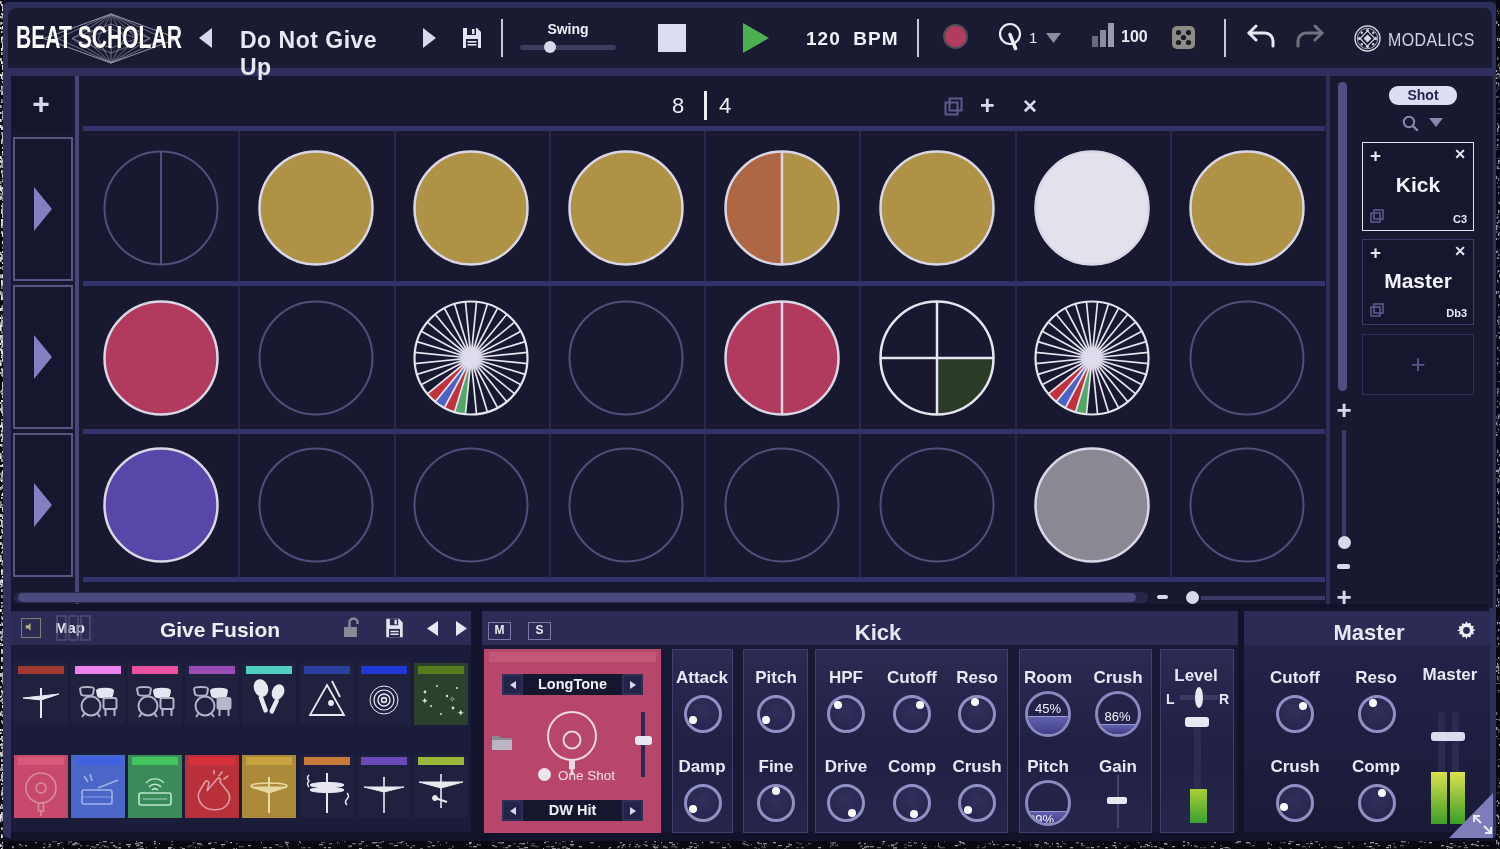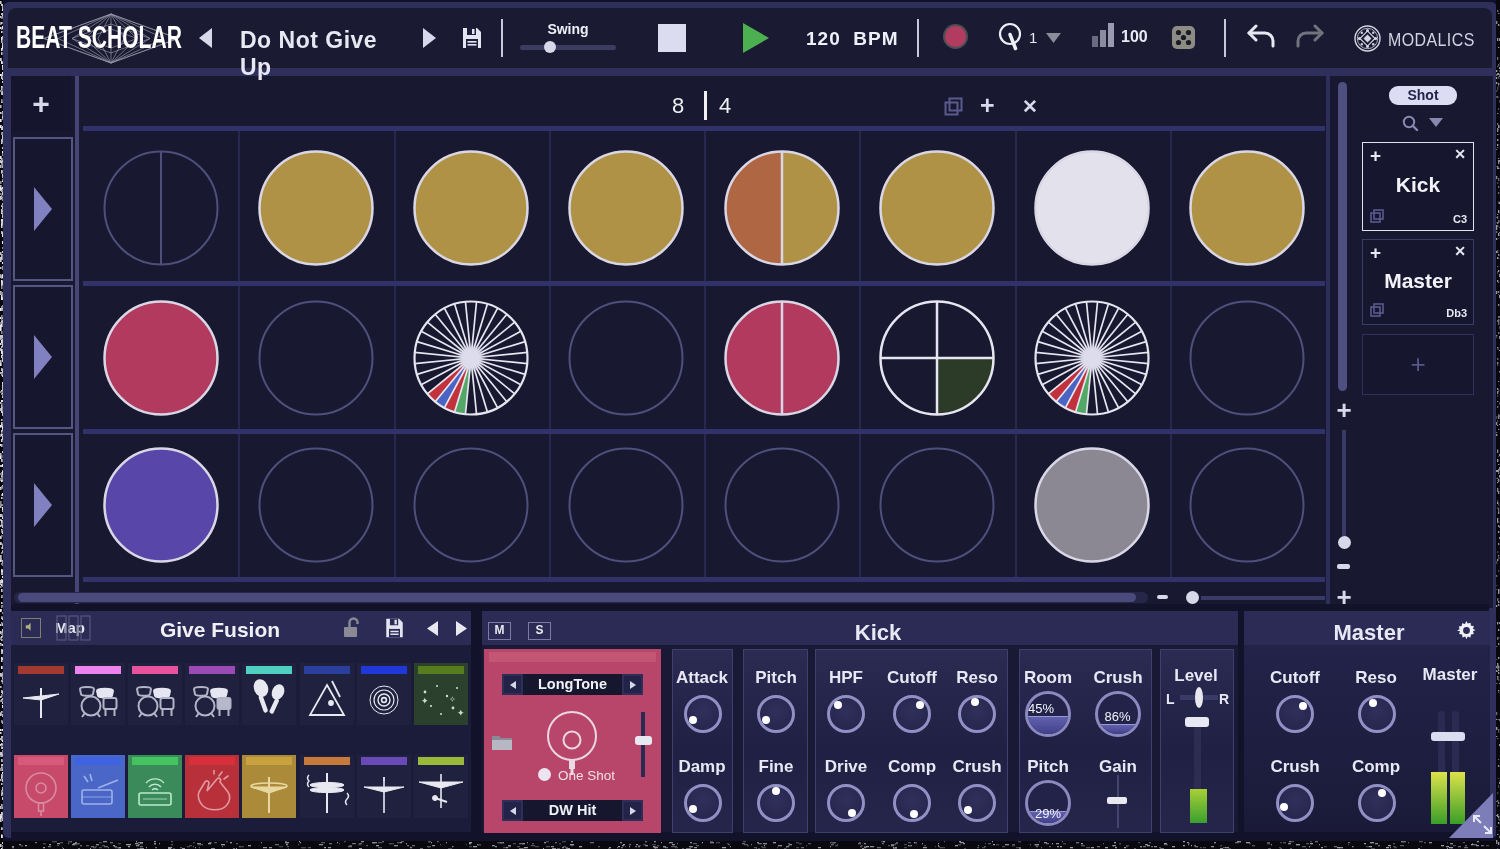--- a/index.html
+++ b/index.html
@@ -533,27 +533,27 @@
       <path d="M1 7 h20 v10 h-20 z" fill="#b8b8c4"></path>
     </svg><svg style="position:absolute;left:541px;top:710px" width="62" height="68" viewBox="0 0 62 68">
       <g stroke="#ead8e2" stroke-width="2" fill="none">
 <circle cx="31" cy="26" r="24"></circle>
         <circle cx="31" cy="30" r="8.5"></circle>
         <rect x="28" y="50" width="6" height="9" fill="#ead8e2" stroke="none"></rect>
         <rect x="29.5" y="59" width="3" height="6" fill="#ead8e2" stroke="none"></rect>
       </g>
     </svg><div style="position:absolute;left:641px;top:712px;width:4px;height:65px;background:#2a2a52"></div><div style="position:absolute;left:635px;top:736px;width:17px;height:9px;border-radius:3px;background:#e8e8f2"></div><div style="position:absolute;left:538px;top:768px;width:13px;height:13px;border-radius:50%;background:#ece4ee"></div><div style="position:absolute;left:558px;top:768px;color:#f2dfe8;font-size:13.5px">One Shot</div><div style="position:absolute;left:672px;top:649px;width:61px;height:184px;background:linear-gradient(#2b2b53,#202044 55%,#26264c);border:1px solid #40406e;box-sizing:border-box"></div><div style="position:absolute;left:743px;top:649px;width:65px;height:184px;background:linear-gradient(#2b2b53,#202044 55%,#26264c);border:1px solid #40406e;box-sizing:border-box"></div><div style="position:absolute;left:815px;top:649px;width:193px;height:184px;background:linear-gradient(#2b2b53,#202044 55%,#26264c);border:1px solid #40406e;box-sizing:border-box"></div><div style="position:absolute;left:1019px;top:649px;width:133px;height:184px;background:linear-gradient(#2b2b53,#202044 55%,#26264c);border:1px solid #40406e;box-sizing:border-box"></div><div style="position:absolute;left:1160px;top:649px;width:74px;height:184px;background:linear-gradient(#2b2b53,#202044 55%,#26264c);border:1px solid #40406e;box-sizing:border-box"></div><div style="position:absolute;left:642px;top:668px;width:120px;text-align:center;color:#e8e8f4;font-size:17px;font-weight:bold">Attack</div><div style="position:absolute;left:683.5px;top:694.5px;width:38px;height:38px;border-radius:50%;background:radial-gradient(circle at 50% 40%, #30305c, #23234a);border:3px solid #9090c4;box-sizing:border-box"></div><div style="position:absolute;left:689.1px;top:716.1px;width:8px;height:8px;border-radius:50%;background:#ffffff"></div><div style="position:absolute;left:642px;top:757px;width:120px;text-align:center;color:#e8e8f4;font-size:17px;font-weight:bold">Damp</div><div style="position:absolute;left:683.5px;top:783.8px;width:38px;height:38px;border-radius:50%;background:radial-gradient(circle at 50% 40%, #30305c, #23234a);border:3px solid #9090c4;box-sizing:border-box"></div><div style="position:absolute;left:689.1px;top:805.4px;width:8px;height:8px;border-radius:50%;background:#ffffff"></div><div style="position:absolute;left:716px;top:668px;width:120px;text-align:center;color:#e8e8f4;font-size:17px;font-weight:bold">Pitch</div><div style="position:absolute;left:756.5px;top:694.5px;width:38px;height:38px;border-radius:50%;background:radial-gradient(circle at 50% 40%, #30305c, #23234a);border:3px solid #9090c4;box-sizing:border-box"></div><div style="position:absolute;left:762.1px;top:716.1px;width:8px;height:8px;border-radius:50%;background:#ffffff"></div><div style="position:absolute;left:716px;top:757px;width:120px;text-align:center;color:#e8e8f4;font-size:17px;font-weight:bold">Fine</div><div style="position:absolute;left:756.5px;top:783.8px;width:38px;height:38px;border-radius:50%;background:radial-gradient(circle at 50% 40%, #30305c, #23234a);border:3px solid #9090c4;box-sizing:border-box"></div><div style="position:absolute;left:771.5px;top:787.3px;width:8px;height:8px;border-radius:50%;background:#ffffff"></div><div style="position:absolute;left:786px;top:668px;width:120px;text-align:center;color:#e8e8f4;font-size:17px;font-weight:bold">HPF</div><div style="position:absolute;left:827px;top:694.5px;width:38px;height:38px;border-radius:50%;background:radial-gradient(circle at 50% 40%, #30305c, #23234a);border:3px solid #9090c4;box-sizing:border-box"></div><div style="position:absolute;left:833.9px;top:701.4px;width:8px;height:8px;border-radius:50%;background:#ffffff"></div><div style="position:absolute;left:852px;top:668px;width:120px;text-align:center;color:#e8e8f4;font-size:17px;font-weight:bold">Cutoff</div><div style="position:absolute;left:892.5px;top:694.5px;width:38px;height:38px;border-radius:50%;background:radial-gradient(circle at 50% 40%, #30305c, #23234a);border:3px solid #9090c4;box-sizing:border-box"></div><div style="position:absolute;left:915.6px;top:701.4px;width:8px;height:8px;border-radius:50%;background:#ffffff"></div><div style="position:absolute;left:917px;top:668px;width:120px;text-align:center;color:#e8e8f4;font-size:17px;font-weight:bold">Reso</div><div style="position:absolute;left:958px;top:694.5px;width:38px;height:38px;border-radius:50%;background:radial-gradient(circle at 50% 40%, #30305c, #23234a);border:3px solid #9090c4;box-sizing:border-box"></div><div style="position:absolute;left:971.0px;top:698.2px;width:8px;height:8px;border-radius:50%;background:#ffffff"></div><div style="position:absolute;left:786px;top:757px;width:120px;text-align:center;color:#e8e8f4;font-size:17px;font-weight:bold">Drive</div><div style="position:absolute;left:827px;top:783.8px;width:38px;height:38px;border-radius:50%;background:radial-gradient(circle at 50% 40%, #30305c, #23234a);border:3px solid #9090c4;box-sizing:border-box"></div><div style="position:absolute;left:847.8px;top:808.8px;width:8px;height:8px;border-radius:50%;background:#ffffff"></div><div style="position:absolute;left:852px;top:757px;width:120px;text-align:center;color:#e8e8f4;font-size:17px;font-weight:bold">Comp</div><div style="position:absolute;left:892.5px;top:783.8px;width:38px;height:38px;border-radius:50%;background:radial-gradient(circle at 50% 40%, #30305c, #23234a);border:3px solid #9090c4;box-sizing:border-box"></div><div style="position:absolute;left:909.5px;top:810.1px;width:8px;height:8px;border-radius:50%;background:#ffffff"></div><div style="position:absolute;left:917px;top:757px;width:120px;text-align:center;color:#e8e8f4;font-size:17px;font-weight:bold">Crush</div><div style="position:absolute;left:958px;top:783.8px;width:38px;height:38px;border-radius:50%;background:radial-gradient(circle at 50% 40%, #30305c, #23234a);border:3px solid #9090c4;box-sizing:border-box"></div><div style="position:absolute;left:964.2px;top:806.2px;width:8px;height:8px;border-radius:50%;background:#ffffff"></div><div style="position:absolute;left:988px;top:668px;width:120px;text-align:center;color:#e8e8f4;font-size:17px;font-weight:bold">Room</div><div style="position:absolute;left:1025px;top:690.5px;width:46px;height:46px;border-radius:50%;background:#23234a;border:3px solid #8a8ac0;box-sizing:border-box;overflow:hidden">
       <div style="position:absolute;left:0;bottom:0;width:100%;height:18px;background:linear-gradient(#6060ae,#41418a);border-top:1.5px solid #9a9ad0"></div>
-      <div style="position:absolute;left:0;top:7px;width:100%;color:#f2f2fa;font-size:13px">45%</div>
+      <div style="position:absolute;left:0;top:7px;width:100%;text-align:center;color:#f2f2fa;font-size:13px">45%</div>
     </div><div style="position:absolute;left:1058px;top:668px;width:120px;text-align:center;color:#e8e8f4;font-size:17px;font-weight:bold">Crush</div><div style="position:absolute;left:1094.5px;top:690.5px;width:46px;height:46px;border-radius:50%;background:#23234a;border:3px solid #8a8ac0;box-sizing:border-box;overflow:hidden">
       <div style="position:absolute;left:0;bottom:0;width:100%;height:10px;background:linear-gradient(#6060ae,#41418a);border-top:1.5px solid #9a9ad0"></div>
       <div style="position:absolute;left:0;top:15px;width:100%;text-align:center;color:#f2f2fa;font-size:13px">86%</div>
     </div><div style="position:absolute;left:988px;top:757px;width:120px;text-align:center;color:#e8e8f4;font-size:17px;font-weight:bold">Pitch</div><div style="position:absolute;left:1025px;top:779.8px;width:46px;height:46px;border-radius:50%;background:#23234a;border:3px solid #8a8ac0;box-sizing:border-box;overflow:hidden">
       <div style="position:absolute;left:0;bottom:0;width:100%;height:12px;background:linear-gradient(#6060ae,#41418a);border-top:1.5px solid #9a9ad0"></div>
-      <div style="position:absolute;left:0;top:23px;width:100%;text-align:center;color:#f2f2fa;font-size:13px">29%</div>
+      <div style="position:absolute;left:0;top:29px;width:100%;text-align:left;color:#f2f2fa;font-size:13px">29%</div>
     </div><div style="position:absolute;left:1058px;top:757px;width:120px;text-align:center;color:#e8e8f4;font-size:17px;font-weight:bold">Gain</div><div style="position:absolute;left:1116.5px;top:775px;width:2px;height:53px;background:#44446e"></div><div style="position:absolute;left:1107px;top:797px;width:20px;height:7px;border-radius:2px;background:#e8e8f0"></div><div style="position:absolute;left:1136px;top:666px;width:120px;text-align:center;color:#e8e8f4;font-size:17px;font-weight:bold">Level</div><div style="position:absolute;left:1166px;top:691px;color:#e8e8f4;font-size:14px;font-weight:bold">L</div><div style="position:absolute;left:1219px;top:691px;color:#e8e8f4;font-size:14px;font-weight:bold">R</div><div style="position:absolute;left:1180px;top:695px;width:38px;height:5px;background:#3a3a66"></div><div style="position:absolute;left:1194.5px;top:687px;width:8px;height:21px;border-radius:50%;background:#e8e8f0"></div><div style="position:absolute;left:1194px;top:726px;width:7px;height:64px;background:#2d2d54"></div><div style="position:absolute;left:1185px;top:717px;width:24px;height:10px;border-radius:3px;background:#e8e8f2"></div><div style="position:absolute;left:1190px;top:789px;width:17px;height:34px;background:linear-gradient(#a8cf36,#3aa030)"></div>
 <div style="position:absolute;left:1244px;top:611px;width:246px;height:34px;background:#2b2b55"></div><div style="position:absolute;left:1244px;top:645px;width:246px;height:187px;background:linear-gradient(#23234a,#1a1a38)"></div><div style="position:absolute;left:1269px;top:620px;width:200px;text-align:center;color:#e8e8f4;font-size:22px;font-weight:bold">Master</div><svg style="position:absolute;left:1457px;top:621px" width="19" height="19" viewBox="0 0 19 19">
       <path fill="#f0f0f6" d="M9.5 0 l1.2 2.6 2.8-.8 .4 2.9 2.9 .4 -.8 2.8 2.6 1.2 -2.6 1.2 .8 2.8 -2.9 .4 -.4 2.9 -2.8 -.8 -1.2 2.6 -1.2 -2.6 -2.8 .8 -.4 -2.9 -2.9 -.4 .8 -2.8 L0 9.5 l2.6 -1.2 -.8 -2.8 2.9 -.4 .4 -2.9 2.8 .8 Z"></path>
       <circle cx="9.5" cy="9.5" r="3.4" fill="#2b2b55"></circle>
     </svg><div style="position:absolute;left:1235px;top:667.5px;width:120px;text-align:center;color:#e8e8f4;font-size:17px;font-weight:bold">Cutoff</div><div style="position:absolute;left:1275.9px;top:695.1px;width:38px;height:38px;border-radius:50%;background:radial-gradient(circle at 50% 40%, #30305c, #23234a);border:3px solid #9090c4;box-sizing:border-box"></div><div style="position:absolute;left:1299.0px;top:702.0px;width:8px;height:8px;border-radius:50%;background:#ffffff"></div><div style="position:absolute;left:1316px;top:667.5px;width:120px;text-align:center;color:#e8e8f4;font-size:17px;font-weight:bold">Reso</div><div style="position:absolute;left:1357.5px;top:695.1px;width:38px;height:38px;border-radius:50%;background:radial-gradient(circle at 50% 40%, #30305c, #23234a);border:3px solid #9090c4;box-sizing:border-box"></div><div style="position:absolute;left:1368.6px;top:699.3px;width:8px;height:8px;border-radius:50%;background:#ffffff"></div><div style="position:absolute;left:1235px;top:757px;width:120px;text-align:center;color:#e8e8f4;font-size:17px;font-weight:bold">Crush</div><div style="position:absolute;left:1275.9px;top:783.8px;width:38px;height:38px;border-radius:50%;background:radial-gradient(circle at 50% 40%, #30305c, #23234a);border:3px solid #9090c4;box-sizing:border-box"></div><div style="position:absolute;left:1280.1px;top:802.7px;width:8px;height:8px;border-radius:50%;background:#ffffff"></div><div style="position:absolute;left:1316px;top:757px;width:120px;text-align:center;color:#e8e8f4;font-size:17px;font-weight:bold">Comp</div><div style="position:absolute;left:1357.5px;top:783.8px;width:38px;height:38px;border-radius:50%;background:radial-gradient(circle at 50% 40%, #30305c, #23234a);border:3px solid #9090c4;box-sizing:border-box"></div><div style="position:absolute;left:1378.2px;top:788.8px;width:8px;height:8px;border-radius:50%;background:#ffffff"></div><div style="position:absolute;left:1390px;top:665.3px;width:120px;text-align:center;color:#e8e8f4;font-size:17px;font-weight:bold">Master</div><div style="position:absolute;left:1438.4px;top:711px;width:7px;height:64px;border-radius:3px;background:#2a2a52"></div><div style="position:absolute;left:1452.4px;top:711px;width:7px;height:64px;border-radius:3px;background:#2a2a52"></div><div style="position:absolute;left:1431.3px;top:732.4px;width:34px;height:9px;border-radius:3px;background:#dcdcf0"></div><div style="position:absolute;left:1431px;top:771.8px;width:16px;height:52px;background:linear-gradient(#dce24a,#3a9e28)"></div><div style="position:absolute;left:1449.6px;top:771.8px;width:15px;height:52px;background:linear-gradient(#dce24a,#3a9e28)"></div><svg style="position:absolute;left:1448px;top:792px" width="46" height="47" viewBox="0 0 46 47">
       <path d="M45 1 L45 46 L1 46 Z" fill="#7d7db9"></path>
       <g stroke="#e8e8f4" stroke-width="2" fill="none">
         <path d="M33 31 l-7 -7 m0 6 v-6 h6"></path>
         <path d="M36 34 l7 7 m0 -6 v6 h-6"></path>
       </g>

